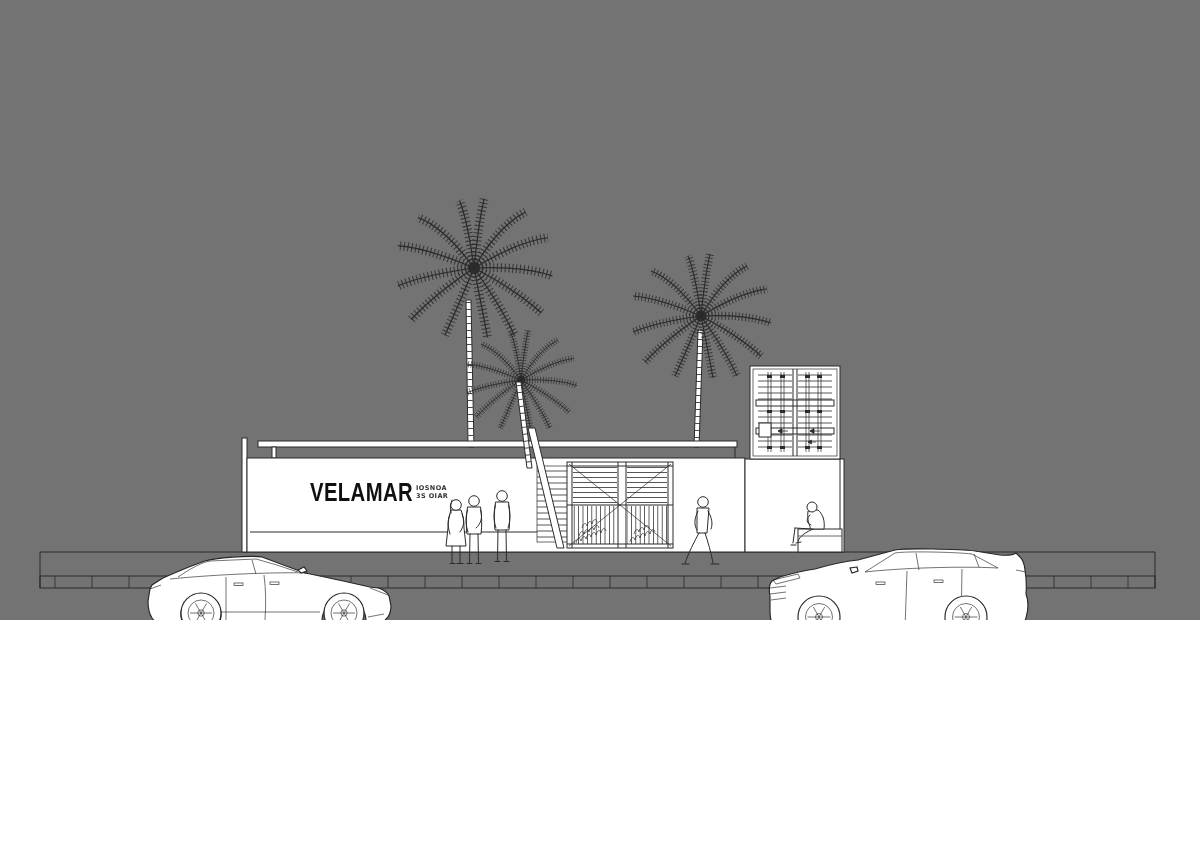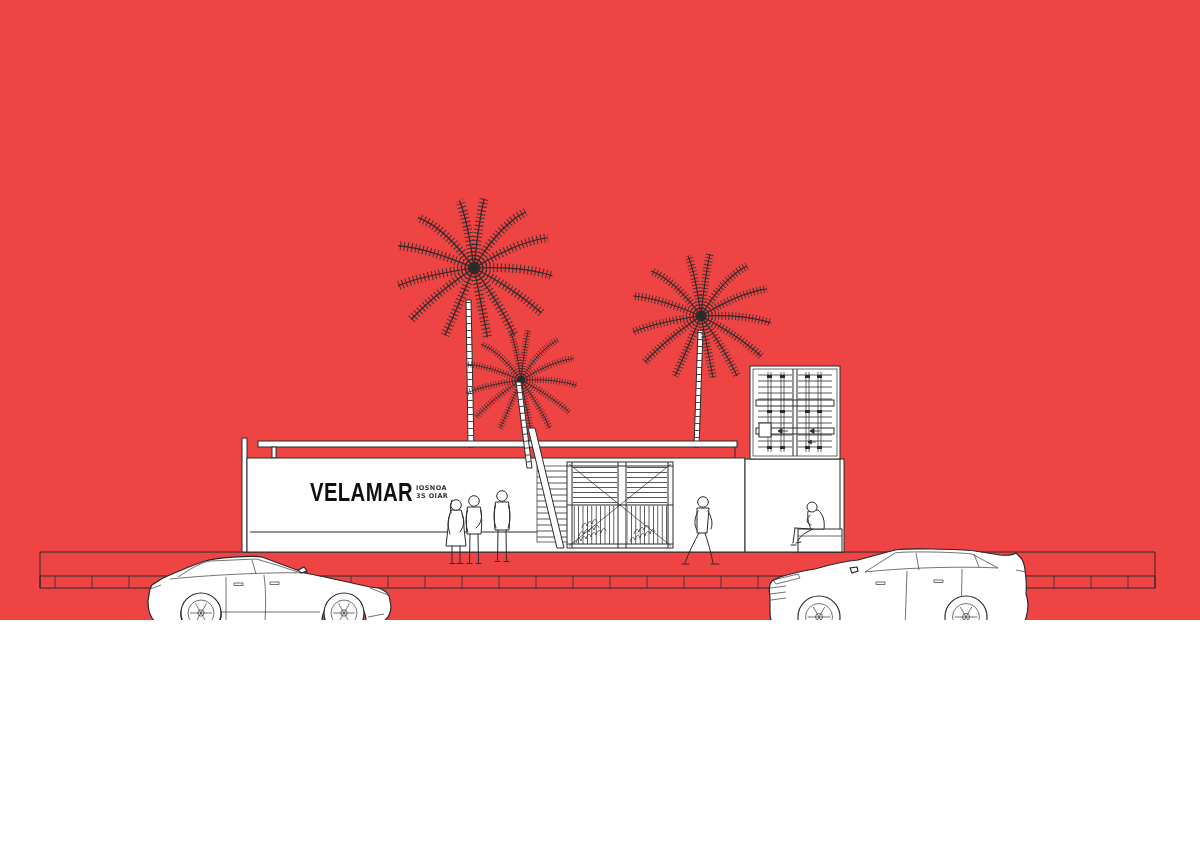--- a/index.html
+++ b/index.html
@@ -1,17 +1,17 @@
 <!DOCTYPE html>
 <html><head>
 <meta charset="utf-8">
 <title>Elevation</title>
 <style>
   html,body{margin:0;padding:0;background:#fff;}
-  .stage{width:1200px;height:620px;background:#ef4444;position:relative;overflow:hidden;}
+  .stage{width:1200px;height:620px;background:#737373;position:relative;overflow:hidden;}
   svg{display:block;}
   .s  {stroke:#2b2b2b;stroke-width:1;fill:none;}
   .sw {stroke:#2b2b2b;stroke-width:1;fill:#ffffff;}
   .thin{stroke:#2b2b2b;stroke-width:.7;fill:none;}
   .leaf{fill:none;stroke:#2a2a2a;stroke-width:8;stroke-dasharray:1 2.4;opacity:.8;}
   .rib {fill:none;stroke:#2a2a2a;stroke-width:1.1;}
   .band{stroke:#2b2b2b;stroke-width:5;stroke-dasharray:1 6;fill:none;opacity:.85;}
   .fig {stroke:#2b2b2b;stroke-width:1;fill:none;stroke-linecap:round;}
   .figw{stroke:#2b2b2b;stroke-width:1;fill:#ffffff;}
   .cs {stroke:#262626;stroke-width:1.15;fill:#ffffff;}

